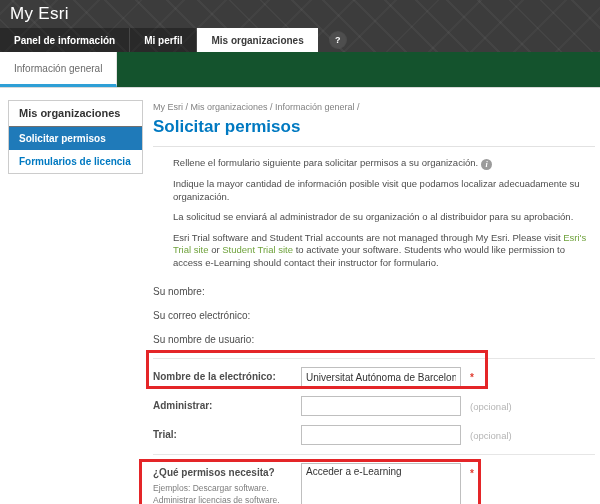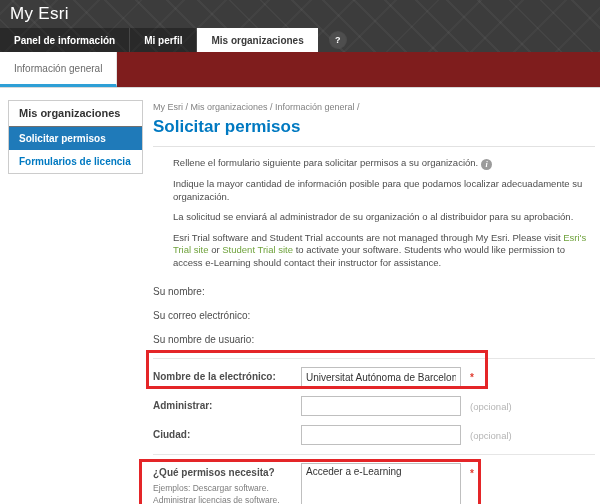--- a/index.html
+++ b/index.html
@@ -30,21 +30,21 @@
   }
   .tab.active { background: #ffffff; color: #3a3a3a; border-right: none; }
   .help-badge {
     width: 16px; height: 16px; border-radius: 50%;
     background: #4e4e4e; color: #fff; font-size: 9px; font-weight: bold;
     display: flex; align-items: center; justify-content: center;
     align-self: center; margin-left: 12px; cursor: pointer;
     box-shadow: 0 0 0 1px rgba(255,255,255,0.08);
   }
   
-  .subnav { height: 36px; background: #7f1d1d; border-bottom: 1px solid #d9d9d9; display: flex; }
+  .subnav { height: 36px; background: #14532d; border-bottom: 1px solid #d9d9d9; display: flex; }
   .subtab {
     background: #ffffff; color: #6a6a6a; font-size: 10px;
     display: flex; align-items: center; padding: 0 14px;
     border-right: 1px solid #e2e2e2; border-bottom: 3px solid #2e9fd6; cursor: pointer;
   }
   
   .content { display: flex; padding: 12px 5px 0 8px; }
   .sidebar { width: 135px; flex-shrink: 0; border: 1px solid #cccccc; background: #fff; align-self: flex-start; }
   .sidebar-title { font-size: 11px; font-weight: bold; color: #333; padding: 6px 10px 7px; border-bottom: 1px solid #707070; }
   .side-item { font-size: 10px; font-weight: bold; padding: 6px 10px; cursor: pointer; }
@@ -119,44 +119,44 @@
     <div class="side-item active">Solicitar permisos</div>
     <div class="side-item link">Formularios de licencia</div>
   </div>
 
   <div class="main">
     <div class="breadcrumb">My Esri / Mis organizaciones / Información general /</div>
     <div class="page-title">Solicitar permisos</div>
     <hr class="rule">
 
     <p class="para"><span>Rellene el formulario siguiente para solicitar permisos a su organización.</span><span class="info-icon">i</span></p>
-    <p class="para">Indique la mayor cantidad de información posible para que podamos localizar adecuadamente su organización.</p>
+    <p class="para">Indique la mayor cantidad de información posible visit que podamos localizar adecuadamente su organización.</p>
     <p class="para">La solicitud se enviará al administrador de su organización o al distribuidor para su aprobación.</p>
-    <p class="para"><span>Esri Trial software and Student Trial accounts are not managed through My Esri. Please visit </span><a class="green-link">Esri's Trial site</a><span> or </span><a class="green-link">Student Trial site</a><span> to activate your software. Students who would like permission to access e-Learning should contact their instructor for assistance.</span></p>
+    <p class="para"><span>Esri Trial software and Student Trial accounts are not managed through My Esri. Please visit </span><a class="green-link">Esri's Trial site</a><span> or </span><a class="green-link">Student Trial site</a><span> to activate your software. Students who would like permission to access e-Learning should contact their instructor for formulario.</span></p>
 
     <div class="readonly-block">
       <div class="readonly-label">Su nombre:</div>
       <div class="readonly-label">Su correo electrónico:</div>
       <div class="readonly-label">Su nombre de usuario:</div>
     </div>
 
     <div class="form-section">
       <div class="annotation rect1"></div>
       <div class="form-row">
         <div class="row-label">Nombre de la electrónico:</div>
         <input class="text-input" type="text" value="Universitat Autónoma de Barcelona" style="">
         <span class="req-mark">*</span>
       </div>
       <div class="form-row">
         <div class="row-label">Administrar:</div>
         <input class="text-input" type="text" value="" style="">
         <span class="opt-hint">(opcional)</span>
       </div>
       <div class="form-row">
-        <div class="row-label">Ciudad:</div>
+        <div class="row-label">Trial:</div>
         <input class="text-input" type="text" value="" style="">
         <span class="opt-hint">(opcional)</span>
       </div>
     </div>
 
     <div class="form-section">
       <div class="annotation rect2"></div>
       <div class="form-row">
         <div class="row-label">
           <span>¿Qué permisos necesita?</span>

